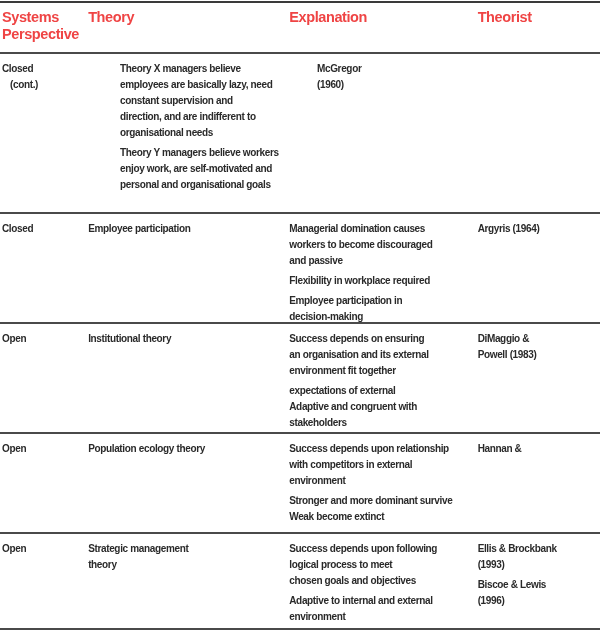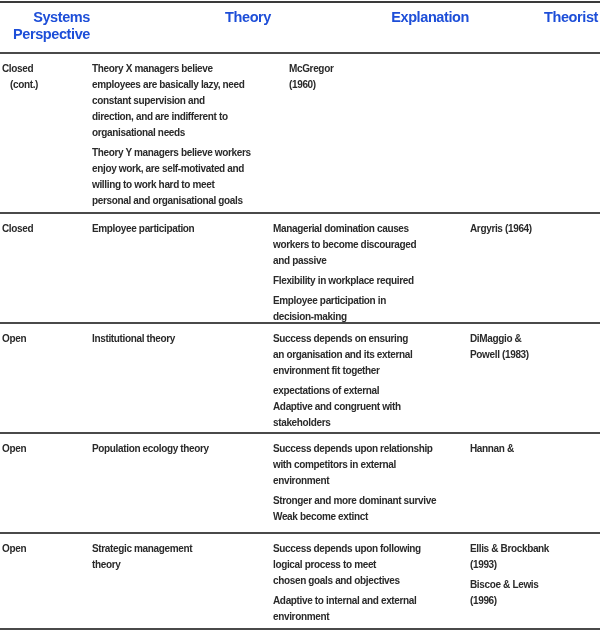--- a/index.html
+++ b/index.html
@@ -27,34 +27,33 @@
     }
     .cell {
       box-sizing: border-box;
       font-size: 10px;
       line-height: 16px;
       letter-spacing: -0.35px;
       font-weight: bold;
     }
     .c1 { width: 90px; padding-left: 2px; }
     .c2 { width: 181px; padding-left: 2px; }
-    .c3 { width: 198px; padding-left: 2px; }
+    .c3 { width: 198px; padding-left: 2px; margin-left: 28px; }
     .c4 { width: 129px; padding-left: 1px; }
 
     .header-row {
       height: 51px;
       padding-top: 6px;
     }
     .header-row .cell {
       font-weight: bold;
       font-size: 14.5px;
       line-height: 17px;
-      color: #1d4ed8;
+      color: #ef4444;
       letter-spacing: -0.4px;
-      text-align: right;
     }
     .body-row { padding-top: 7px; }
     .r1 { height: 160px; }
     .r2 { height: 110px; }
     .r3 { height: 110px; }
     .r4 { height: 100px; }
     .r5 { height: 96px; }
 
     .para { margin: 0 0 4px 0; }
     .para:last-child { margin-bottom: 0; }
@@ -84,21 +83,20 @@
       <div class="para">
         <span class="block">Theory X managers believe</span>
         <span class="block">employees are basically lazy, need</span>
         <span class="block">constant supervision and</span>
         <span class="block">direction, and are indifferent to</span>
         <span class="block">organisational needs</span>
       </div>
       <div class="para">
         <span class="block">Theory Y managers believe workers</span>
         <span class="block">enjoy work, are self-motivated and</span>
-        <span class="block">willing to work hard to meet</span>
         <span class="block">personal and organisational goals</span>
       </div>
     </div>
     <div class="cell c4">
       <div class="para">
         <span class="block">McGregor</span>
         <span class="block">(1960)</span>
       </div>
     </div>
   </div>

